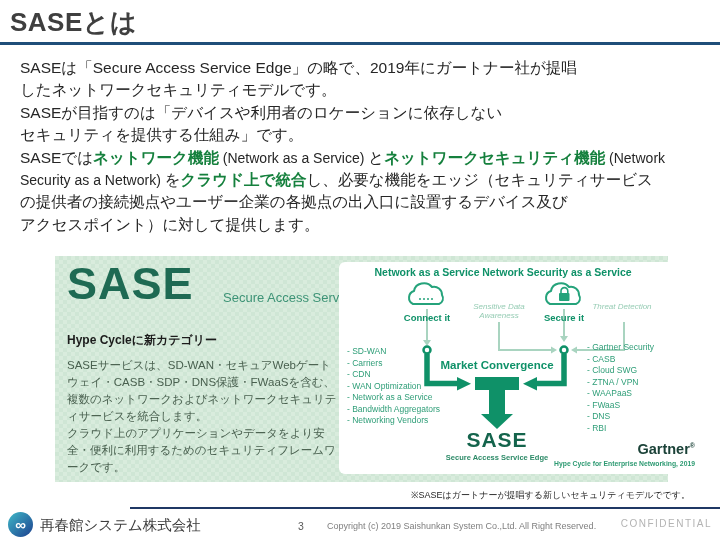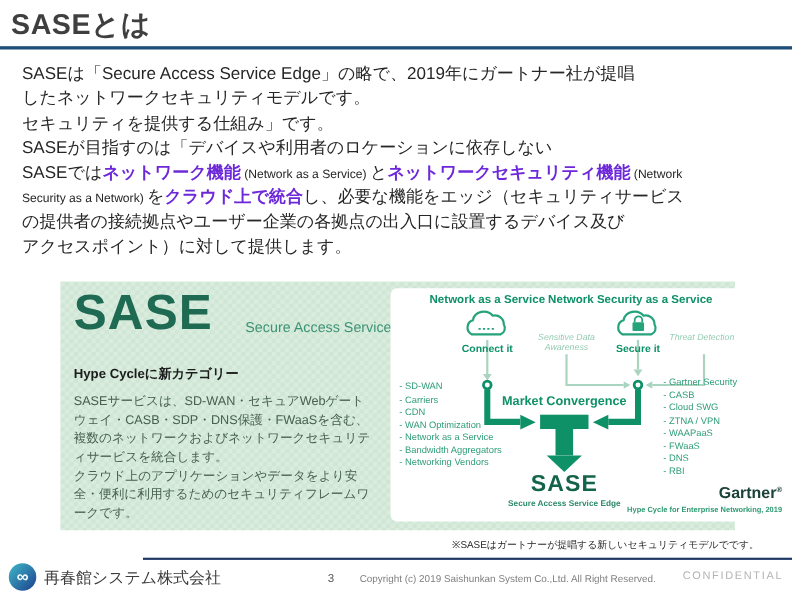--- a/index.html
+++ b/index.html
@@ -6,38 +6,38 @@
   .slide{position:relative;width:720px;height:540px;background:#ffffff;overflow:hidden;
          font-family:"Liberation Sans",sans-serif;}
 
   
   .title{position:absolute;left:10px;top:5px;font-size:26px;font-weight:bold;color:#3f3f3f;letter-spacing:.5px;}
   .title-rule{position:absolute;left:0;top:42px;width:720px;height:3px;background:#1f4e79;}
 
   
   .body-text{position:absolute;left:20px;top:57px;width:698px;font-size:15.5px;color:#262626;}
   .body-text .l{white-space:nowrap;height:22.4px;line-height:22.4px;}
-  .seg-b{color:#6d28d9;font-weight:bold;margin-top:39px;}
-  .seg-s{font-size:11px;color:#262626;}
+  .seg-b{color:#15803d;font-weight:bold;margin-top:39px;}
+  .seg-s{font-size:14px;color:#262626;}
 
   
   .figure{position:absolute;left:55px;top:256px;width:613px;height:226px;
           background-color:#d9ecdd;
           background-image:
             linear-gradient(45deg,#cfe6d5 25%,transparent 25%,transparent 75%,#cfe6d5 75%),
             linear-gradient(45deg,#cfe6d5 25%,transparent 25%,transparent 75%,#cfe6d5 75%);
           background-position:0 0,4px 4px;background-size:8px 8px;}
   .fig-logo{position:absolute;left:12px;top:2px;font-size:45px;font-weight:bold;color:#1e6a53;letter-spacing:1px;}
   .fig-logo-sub{position:absolute;left:168px;top:34px;font-size:13px;color:#3d9376;}
   .fig-heading{position:absolute;left:12px;top:76px;font-size:12px;font-weight:bold;color:#1c1c1c;}
   .fig-para{position:absolute;left:12px;top:101px;width:272px;font-size:11.5px;line-height:17px;color:#49604f;}
   .fig-para p{margin:0;}
 
   
-  .panel{position:absolute;left:300px;top:6px;width:366px;height:212px;background:#ffffff;border-radius:6px;}
+  .panel{position:absolute;left:284px;top:6px;width:366px;height:212px;background:#ffffff;border-radius:6px;}
   .panel svg{position:absolute;left:0;top:0;}
   .pl{position:absolute;transform:translateX(-50%);text-align:center;}
   .h-green{font-size:10.5px;font-weight:bold;color:#0f9168;white-space:nowrap;}
   .lbl-bold{font-size:9.5px;font-weight:bold;color:#0f9168;white-space:nowrap;}
   .lbl-italic{font-size:8px;font-style:italic;color:#96ccb4;width:64px;line-height:9px;}
   .mc{font-size:11.5px;font-weight:bold;color:#0f9168;white-space:nowrap;}
   .sase-big{font-size:21px;font-weight:bold;color:#14644c;letter-spacing:1px;}
   .sase-sub{font-size:7.5px;font-weight:bold;color:#2c8a67;white-space:nowrap;}
   .bullets{position:absolute;font-size:8.5px;line-height:11.5px;color:#2f9e78;white-space:nowrap;}
   .bullets div::before{content:"- ";}
@@ -60,22 +60,22 @@
 <body>
 
 <div class="slide">
 
   <div class="title">SASEとは</div>
   <div class="title-rule"></div>
 
   <div class="body-text">
       <div class="l"><span>SASEは「Secure Access Service Edge」の略で、2019年にガートナー社が提唱</span></div>
       <div class="l"><span>したネットワークセキュリティモデルです。</span></div>
+      <div class="l"><span>SASEが目指すのは「デバイスや利用者のロケーションに依存しない</span></div>
       <div class="l"><span>セキュリティを提供する仕組み」です。</span></div>
-      <div class="l"><span>SASEが目指すのは「デバイスや利用者のロケーションに依存しない</span></div>
       <div class="l"><span>SASEでは</span><span class="seg-b">ネットワーク機能</span><span class="seg-s"> (Network as a Service) </span><span>と</span><span class="seg-b">ネットワークセキュリティ機能</span><span class="seg-s"> (Network</span></div>
       <div class="l"><span class="seg-s">Security as a Network) </span><span>を</span><span class="seg-b">クラウド上で統合</span><span>し、必要な機能をエッジ（セキュリティサービス</span></div>
       <div class="l"><span>の提供者の接続拠点やユーザー企業の各拠点の出入口に設置するデバイス及び</span></div>
       <div class="l"><span>アクセスポイント）に対して提供します。</span></div>
     </div>
 
   <div class="figure">
     <div class="fig-logo">SASE</div>
     <div class="fig-logo-sub">Secure Access Service Edge</div>
     <div class="fig-heading">Hype Cycleに新カテゴリー</div>

